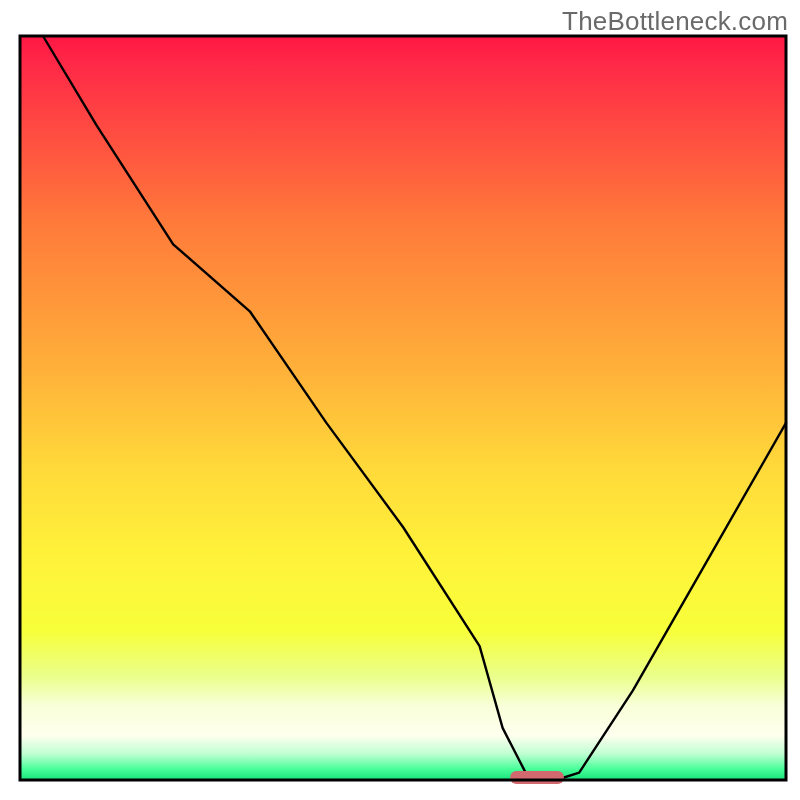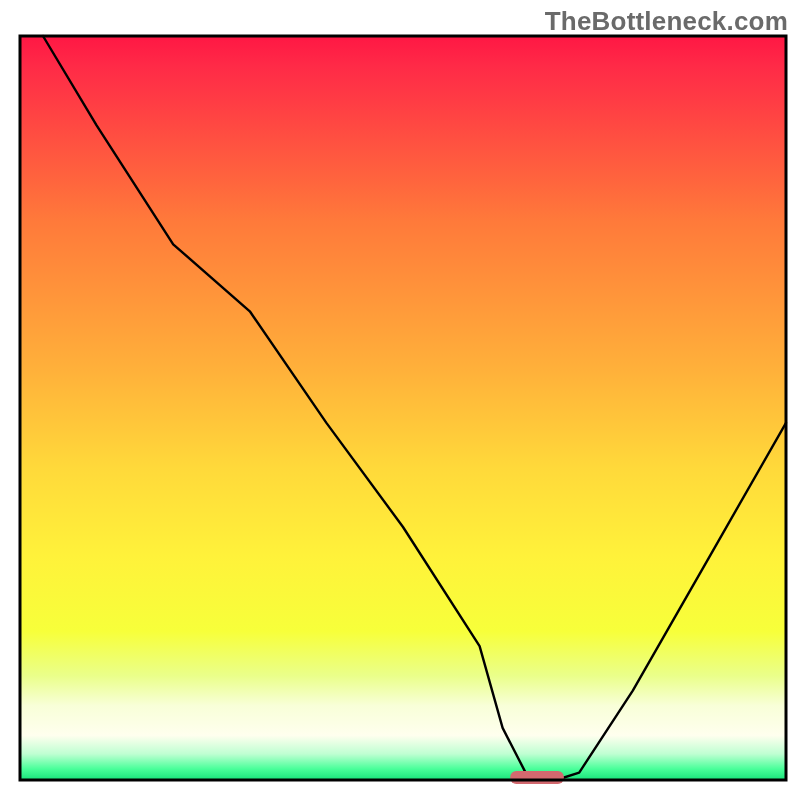--- a/index.html
+++ b/index.html
@@ -14,21 +14,21 @@
   .chart-container {
     position: relative;
     width: 800px;
     height: 800px;
   }
   .watermark {
     position: absolute;
     top: 6px;
     right: 12px;
     font-size: 26px;
-    font-weight: 700;
+    font-weight: 400;
     color: #6a6a6a;
     letter-spacing: 0.2px;
     z-index: 5;
     user-select: none;
   }
   svg {
     display: block;
   }
 </style>
 </head>

